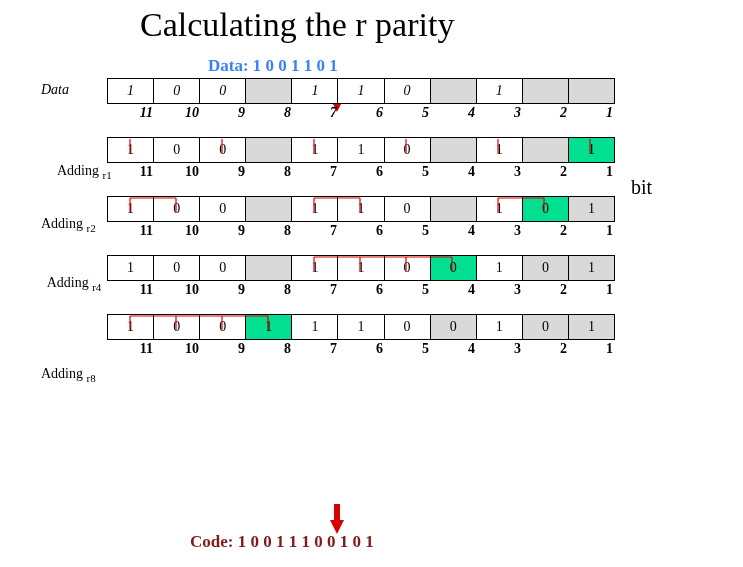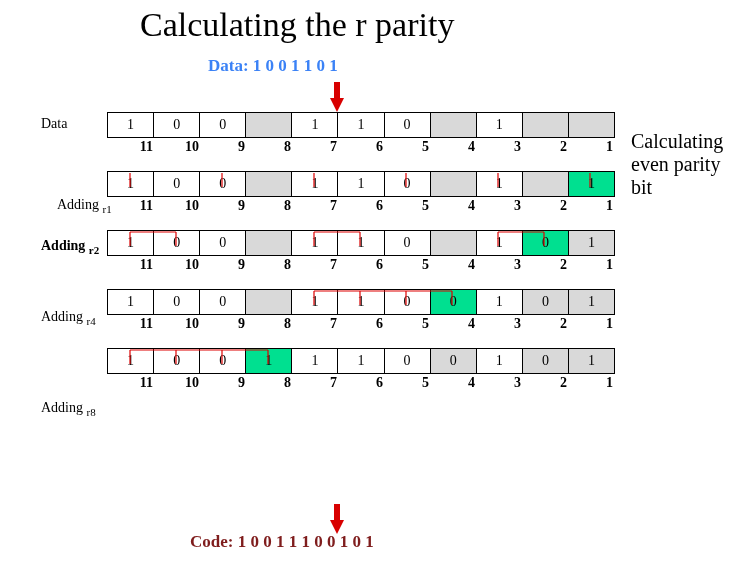--- a/index.html
+++ b/index.html
@@ -109,33 +109,33 @@
   }
 </style>
 </head>
 <body>
 
 <div class="title">Calculating the r parity</div>
 <div class="data-line">Data:  1 0 0 1 1 0 1</div>
 <div class="code-line">Code:  1 0 0 1 1 1 0 0 1 0 1</div>
 
 <div class="side-note">
-  <span>Calculating</span><br>
-  <span>even parity</span><br>
+  <br>
+  <br>
   <span>bit</span>
 </div>
 
 <div class="arrow-stem" style="left:334px; top:82px; height:16px;"></div>
 <div class="arrow-down" style="left:330px; top:98px;"></div>
 
 <div class="arrow-stem" style="left:334px; top:504px; height:16px;"></div>
 <div class="arrow-down" style="left:330px; top:520px;"></div>
 
 <div class="diagram" id="diagram">
-    <div class="row-group" style="margin-top: 34px;">
+    <div class="row-group" style=" font-style: italic;">
       <div class="row-label" style="top: 4px;">Data</div>
       <div class="cells" style="margin-top: 0px;">
         <div class="cell">1</div>
         <div class="cell">0</div>
         <div class="cell">0</div>
         <div class="cell gray"></div>
         <div class="cell">1</div>
         <div class="cell">1</div>
         <div class="cell">0</div>
         <div class="cell gray"></div>
@@ -205,21 +205,21 @@
         <line x1="89" x2="135" y1="2" y2="2" stroke="#d00" stroke-width="1.2"></line>
         <line x1="89" x2="89" y1="2" y2="16" stroke="#d00" stroke-width="1.2"></line>
         <line x1="135" x2="135" y1="2" y2="16" stroke="#d00" stroke-width="1.2"></line>
         <line x1="273" x2="319" y1="2" y2="2" stroke="#d00" stroke-width="1.2"></line>
         <line x1="273" x2="273" y1="2" y2="16" stroke="#d00" stroke-width="1.2"></line>
         <line x1="319" x2="319" y1="2" y2="16" stroke="#d00" stroke-width="1.2"></line>
         <line x1="457" x2="503" y1="2" y2="2" stroke="#d00" stroke-width="1.2"></line>
         <line x1="457" x2="457" y1="2" y2="16" stroke="#d00" stroke-width="1.2"></line>
         <line x1="503" x2="503" y1="2" y2="16" stroke="#d00" stroke-width="1.2"></line>
       </svg>
-      <div class="row-label" style="top: 8px; font-weight: bold;">Adding <span class="sub">r2</span></div>
+      <div class="row-label" style="top: 20px;">Adding <span class="sub">r2</span></div>
       <div class="cells" style="margin-top: 16px;">
         <div class="cell">1</div>
         <div class="cell">0</div>
         <div class="cell">0</div>
         <div class="cell gray"></div>
         <div class="cell">1</div>
         <div class="cell">1</div>
         <div class="cell">0</div>
         <div class="cell gray"></div>
         <div class="cell">1</div>
@@ -241,21 +241,21 @@
       </div>
     </div>
     <div class="row-group" style="margin-top: 10px;">
       <svg class="connectors" width="572" height="16" style="left: 0px; top: 0px;">
         <line x1="273" x2="411" y1="2" y2="2" stroke="#d00" stroke-width="1.2"></line>
         <line x1="273" x2="273" y1="2" y2="16" stroke="#d00" stroke-width="1.2"></line>
         <line x1="319" x2="319" y1="2" y2="16" stroke="#d00" stroke-width="1.2"></line>
         <line x1="365" x2="365" y1="2" y2="16" stroke="#d00" stroke-width="1.2"></line>
         <line x1="411" x2="411" y1="2" y2="16" stroke="#d00" stroke-width="1.2"></line>
       </svg>
-      <div class="row-label" style="top: 20px;">Adding <span class="sub">r4</span></div>
+      <div class="row-label" style="top: 20px; text-align: center;">Adding <span class="sub">r4</span></div>
       <div class="cells" style="margin-top: 16px;">
         <div class="cell">1</div>
         <div class="cell">0</div>
         <div class="cell">0</div>
         <div class="cell gray"></div>
         <div class="cell">1</div>
         <div class="cell">1</div>
         <div class="cell">0</div>
         <div class="cell green">0</div>
         <div class="cell">1</div>

